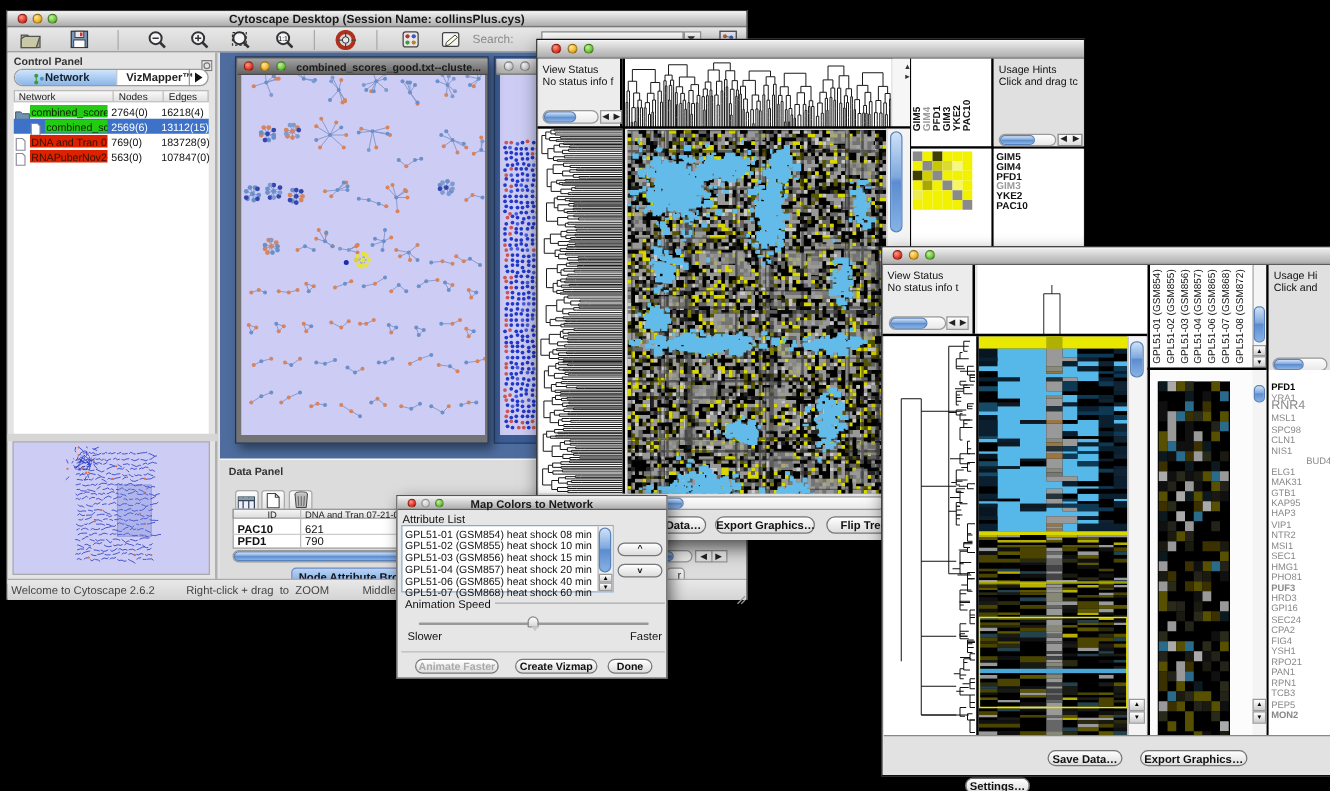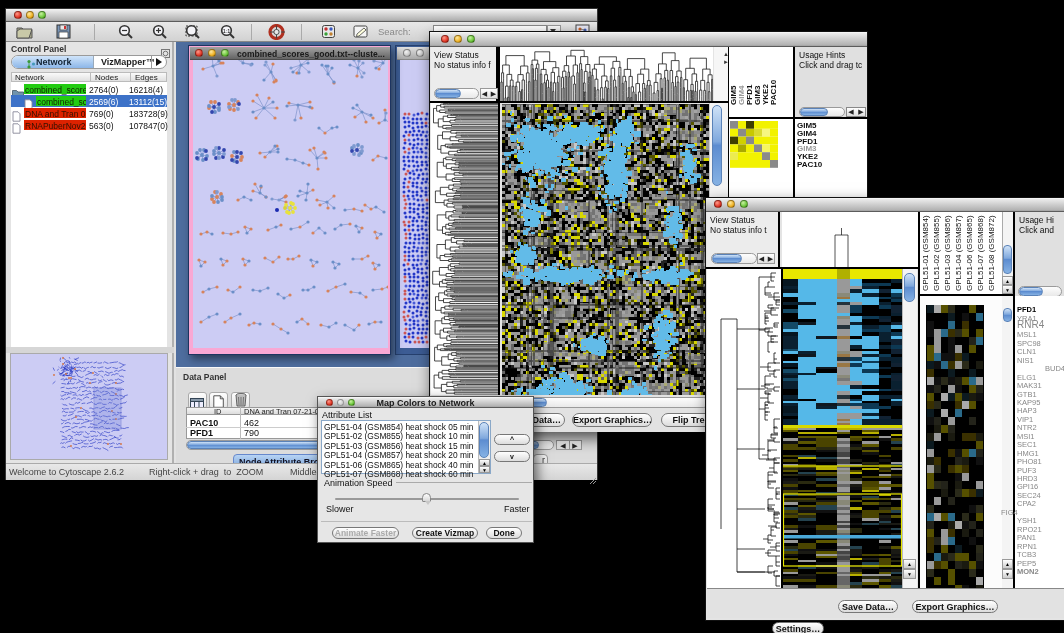--- a/index.html
+++ b/index.html
@@ -16,20 +16,21 @@
 .sarr{font-size:7px;color:#222;line-height:9px;text-align:center;}
 .abtn{background:linear-gradient(#ffffff,#efefef 45%,#dcdcdc);border:1px solid #777;border-radius:9px;
  font-weight:bold;color:#111;text-align:center;white-space:nowrap;}
 .vst{font-size:8.5px;color:#111;line-height:9.5px;padding:2px 0 0 3px;}
 </style></head><body>
 <div class="a" style="left:5px;top:8px;width:593px;height:472px;background:#e2e2e2;border:1px solid #333;box-shadow:2px 4px 10px rgba(0,0,0,.6);">
     <div class="a mactb" style="left:0;top:0;width:591px;height:13px;"></div>
     <div class="tl tlr" style="left:8px;top:2px;"></div>
     <div class="tl tly" style="left:20px;top:2px;"></div>
     <div class="tl tlg" style="left:32px;top:2px;"></div>
+    <div class="a ttxt" style="left:0;top:1px;width:591px;font-size:9.5px;">Cytoscape Desktop (Session Name: collinsPlus.cys)</div>
     <div class="a" style="left:0;top:13px;width:591px;height:20px;background:linear-gradient(#e8e8e8,#d2d2d2);border-bottom:1px solid #8a8a8a;"></div>
     <div class="a" style="left:10px;top:15px;"><svg width="17" height="15" viewBox="0 0 17 15" style="">
         <path d="M1 4 h5 l2 2 h8 v8 h-15 z" fill="#a8a88a" stroke="#555" stroke-width="1"></path>
         <path d="M1 7 l3-2 h12 l-3 9 h-12 z" fill="#c9c9a8" stroke="#555" stroke-width="1"></path>
       </svg></div>
     <div class="a" style="left:50px;top:15px;"><svg width="15" height="15" viewBox="0 0 15 15" style="">
         <rect x="1" y="1" width="13" height="13" fill="#7a96b8" stroke="#333"></rect>
         <rect x="4" y="1" width="7" height="5" fill="#e8e8e8" stroke="#333" stroke-width=".7"></rect>
         <rect x="3" y="8" width="9" height="6" fill="#fff" stroke="#333" stroke-width=".7"></rect>
         <rect x="8" y="2" width="2" height="3" fill="#c33"></rect>
@@ -573,21 +574,21 @@
             <circle cx="31" cy="242" r="1.5"></circle>
             <circle cx="34" cy="252" r="1.5"></circle>
             <circle cx="13" cy="257" r="1.5"></circle>
             <circle cx="18" cy="261" r="1.5"></circle>
             <circle cx="23" cy="260" r="1.5"></circle>
             <circle cx="10" cy="265" r="1.5"></circle>
             <circle cx="31" cy="277" r="1.5"></circle>
           </g>
         </svg></div>
     </div>
-    <div class="a" style="left:182px;top:36px;width:203px;height:310px;background:#f9a8d4;border:1px solid #1d3460;box-shadow:3px 4px 8px rgba(0,0,0,.45);">
+    <div class="a" style="left:182px;top:36px;width:203px;height:310px;background:#737373;border:1px solid #1d3460;box-shadow:3px 4px 8px rgba(0,0,0,.45);">
       <div class="a" style="left:1px;top:1px;width:200px;height:13px;background:linear-gradient(#a2a2a2,#646464);border-bottom:1px solid #4a4a4a;"></div>
       <div class="tl tlr" style="left:6px;top:3px;"></div>
       <div class="tl tly" style="left:19px;top:3px;"></div>
       <div class="tl tlg" style="left:32px;top:3px;"></div>
       <div class="a" style="left:48px;top:3px;font-size:8.5px;font-weight:bold;color:#1a1a1a;white-space:nowrap;">combined_scores_good.txt--cluste...</div>
       <div class="a" style="left:4px;top:14px;width:195px;height:288px;background:#ccccf4;"><svg width="195" height="288" viewBox="0 0 195 288" style="">
           <path d="M20 6L26 1M20 6L10 9M20 6L19 -4M20 6L28 3M20 6L30 3M20 6L24 16M50 3L58 5M50 3L41 -3M50 3L51 -5M50 3L59 4M50 3L44 -5M78 12L72 5M78 12L71 20M78 12L83 20M78 12L80 4M78 12L81 22M78 12L83 21M78 12L73 2M108 5L106 13M108 5L115 3M108 5L115 -1M108 5L104 13M108 5L105 -3M108 5L100 12M108 5L116 12M108 5L98 8M135 14L141 23M135 14L141 22M135 14L129 5M135 14L135 6M135 14L133 6M135 14L139 8M165 8L166 1M165 8L157 5M165 8L164 16M165 8L170 3M165 8L161 0M165 8L171 13M165 8L169 17M190 3L186 -7M190 3L196 -6M190 3L183 8M190 3L186 9M190 3L181 1M21 47L26 48M21 47L26 50M21 47L22 52M21 47L19 52M21 47L16 48M21 47L16 46M21 47L18 42M21 47L22 42M21 47L26 44M41 45L46 44M41 45L45 49M41 45L41 50M41 45L37 49M41 45L36 47M41 45L36 44M41 45L39 40M41 45L42 40M41 45L45 42M71 48L76 38M71 48L80 42M71 48L64 35M71 48L63 58M71 48L82 58M71 48L84 48M71 48L60 52M71 48L60 41M105 45L119 48M105 45L94 46M105 45L117 42M105 45L108 58M105 45L102 60M105 45L96 43M105 45L117 47M126 68L132 73M132 73L139 68M139 68L144 67M169 52L178 55M169 52L164 45M169 52L160 48M169 52L173 62M169 52L162 57M169 52L180 58M192 60L186 63M192 60L193 53M192 60L192 50M192 60L198 63M9 95L14 96M9 95L13 99M9 95L10 100M9 95L5 99M9 95L4 98M9 95L4 93M9 95L7 90M9 95L11 90M9 95L13 91M26 93L31 94M26 93L30 97M26 93L26 98M26 93L23 98M26 93L21 94M26 93L21 91M26 93L23 88M26 93L26 88M26 93L31 90M44 97L49 97M44 97L48 100M44 97L44 102M44 97L41 101M44 97L39 100M44 97L39 96M44 97L41 92M44 97L44 92M44 97L48 93M77 92L84 86M77 92L82 86M77 92L67 93M77 92L85 92M77 92L72 97M77 92L85 89M94 99L102 100M102 100L110 103M110 103L116 105M124 98L131 92M124 98L132 93M124 98L121 88M124 98L133 98M124 98L117 90M124 98L125 109M164 90L169 91M164 90L168 93M164 90L166 95M164 90L161 94M164 90L159 91M164 90L159 88M164 90L161 86M164 90L165 85M164 90L169 87M180 100L185 96M185 96L193 98M24 137L29 137M24 137L29 140M24 137L25 142M24 137L21 142M24 137L19 139M24 137L19 136M24 137L22 132M24 137L24 132M24 137L28 134M45 140L51 137M51 137L58 140M67 133L62 124M67 133L60 131M67 133L73 137M67 133L73 137M67 133L68 126M67 133L68 127M86 140L93 142M86 140L79 139M86 140L92 137M86 140L93 136M86 140L93 136M97 148L102 148M97 148L100 152M97 148L96 153M97 148L94 152M97 148L92 148M97 148L93 145M97 148L98 143M97 148L100 144M114 133L105 136M114 133L115 124M114 133L113 140M114 133L107 131M114 133L120 130M134 142L141 136M134 142L141 148M134 142L127 145M134 142L124 140M134 142L135 148M152 150L161 149M161 149L169 151M172 145L178 149M178 149L183 147M183 147L191 152M8 174L14 172M14 172L19 174M30 173L38 174M38 174L45 172M52 167L58 169M58 169L54 173M52 167L54 173M75 170L83 167M83 167L88 165M98 169L107 167M107 167L115 162M120 173L126 168M126 168L132 173M142 169L148 165M148 165L157 164M163 166L169 168M169 168L166 172M163 166L166 172M182 172L188 174M188 174L184 178M182 172L184 178M6 200L12 202M12 202L8 206M6 200L8 206M28 199L34 201M34 201L30 205M28 199L30 205M50 199L56 201M56 201L52 205M50 199L52 205M72 198L80 202M80 202L86 197M95 199L100 199M100 199L106 196M118 200L124 202M124 202L120 206M118 200L120 206M140 202L146 204M146 204L142 208M140 202L142 208M160 199L169 199M169 199L175 196M180 203L186 205M186 205L182 209M180 203L182 209M10 232L16 229M16 229L24 227M35 230L40 232M40 232L47 227M60 230L67 231M67 231L75 228M85 234L91 238M91 238L97 235M110 230L115 230M115 230L121 227M135 231L143 227M143 227L152 224M158 232L167 233M167 233L173 237M180 230L189 229M189 229L195 227M8 262L16 257M16 257L24 254M32 262L38 258M38 258L47 254M56 265L61 263M61 263L67 264M80 264L88 269M88 269L95 273M104 262L109 259M109 259L115 264M128 265L136 267M136 267L143 263M152 265L161 270M161 270L166 265M176 264L182 262M182 262L188 262" stroke="#8093cc" stroke-width="0.7" fill="none"></path>
           <g fill="#d7835c">
             <circle cx="10" cy="9" r="1.6"></circle>
             <circle cx="19" cy="-4" r="1.6"></circle>
@@ -946,21 +947,21 @@
           <ellipse cx="6" cy="2.2" rx="5" ry="1.8" fill="#ccc" stroke="#444" stroke-width=".8"></ellipse>
           <path d="M1 2.2 L2 13 h8 L11 2.2" fill="#bbb" stroke="#444" stroke-width=".8"></path>
           <path d="M3.5 4 l.5 8 M6 4 v8 M8.5 4 l-.5 8" stroke="#555" stroke-width=".7"></path>
         </svg></div>
       <div class="a" style="left:10px;top:39px;width:280px;height:32px;background:#fff;border:1px solid #999;"></div>
       <div class="a" style="left:10px;top:39px;width:280px;height:8px;background:linear-gradient(#f4f4f4,#ddd);border:1px solid #999;"></div>
       <div class="a" style="left:38px;top:39px;font-size:7.5px;color:#222;">ID</div>
       <div class="a" style="left:64px;top:39px;width:1px;height:32px;background:#bbb;"></div>
       <div class="a" style="left:68px;top:39px;font-size:7.5px;color:#222;">DNA and Tran 07-21-06…</div>
       <div class="a" style="left:14px;top:50px;font-size:9px;font-weight:bold;color:#111;">PAC10</div>
-      <div class="a" style="left:68px;top:50px;font-size:9px;color:#111;">462</div>
+      <div class="a" style="left:68px;top:50px;font-size:9px;color:#111;">621</div>
       <div class="a" style="left:10px;top:59px;width:280px;height:1px;background:#ccc;"></div>
       <div class="a" style="left:14px;top:60px;font-size:9px;font-weight:bold;color:#111;">PFD1</div>
       <div class="a" style="left:68px;top:60px;font-size:9px;color:#111;">790</div>
       <div class="a pillwrap" style="left:10px;top:72px;width:368px;height:10px;"></div>
       <div class="a pill" style="left:11px;top:73px;width:352px;height:8px;"></div>
       <div class="a" style="left:380px;top:72px;width:26px;height:10px;background:linear-gradient(#fff,#ddd);border:1px solid #999;"></div>
       <div class="a sarr" style="left:381px;top:73px;width:12px;">◀</div>
       <div class="a sarr" style="left:393px;top:73px;width:12px;">▶</div>
       <div class="a" style="left:393px;top:72px;width:1px;height:10px;background:#999;"></div>
       <div class="a" style="left:57px;top:86px;width:132px;height:14px;background:linear-gradient(#b8d4f4,#7fa8dd);border:1px solid #68c;border-radius:4px;"></div>
@@ -1198,47 +1199,47 @@
     <div class="a" style="left:311px;top:183.1px;font-size:7.5px;font-weight:normal;color:#888;">MAK31</div>
     <div class="a" style="left:311px;top:191.5px;font-size:7.5px;font-weight:normal;color:#888;">GTB1</div>
     <div class="a" style="left:311px;top:199.9px;font-size:7.5px;font-weight:normal;color:#888;">KAP95</div>
     <div class="a" style="left:311px;top:208.4px;font-size:7.5px;font-weight:normal;color:#888;">HAP3</div>
     <div class="a" style="left:311px;top:216.8px;font-size:7.5px;font-weight:normal;color:#888;">VIP1</div>
     <div class="a" style="left:311px;top:225.3px;font-size:7.5px;font-weight:normal;color:#888;">NTR2</div>
     <div class="a" style="left:311px;top:233.8px;font-size:7.5px;font-weight:normal;color:#888;">MSI1</div>
     <div class="a" style="left:311px;top:242.2px;font-size:7.5px;font-weight:normal;color:#888;">SEC1</div>
     <div class="a" style="left:311px;top:250.6px;font-size:7.5px;font-weight:normal;color:#888;">HMG1</div>
     <div class="a" style="left:311px;top:259.1px;font-size:7.5px;font-weight:normal;color:#888;">PHO81</div>
-    <div class="a" style="left:311px;top:267.5px;font-size:7.5px;font-weight:normal;color:#888;">PUF3</div>
+    <div class="a" style="left:311px;top:267.5px;font-size:7.5px;font-weight:bold;color:#888;">PUF3</div>
     <div class="a" style="left:311px;top:276.0px;font-size:7.5px;font-weight:normal;color:#888;">HRD3</div>
     <div class="a" style="left:311px;top:284.4px;font-size:7.5px;font-weight:normal;color:#888;">GPI16</div>
     <div class="a" style="left:311px;top:292.9px;font-size:7.5px;font-weight:normal;color:#888;">SEC24</div>
     <div class="a" style="left:311px;top:301.4px;font-size:7.5px;font-weight:normal;color:#888;">CPA2</div>
-    <div class="a" style="left:295px;top:309.8px;font-size:7.5px;font-weight:normal;color:#888;">FIG4</div>
+    <div class="a" style="left:311px;top:309.8px;font-size:7.5px;font-weight:normal;color:#888;">FIG4</div>
     <div class="a" style="left:311px;top:318.2px;font-size:7.5px;font-weight:normal;color:#888;">YSH1</div>
     <div class="a" style="left:311px;top:326.7px;font-size:7.5px;font-weight:normal;color:#888;">RPO21</div>
     <div class="a" style="left:311px;top:335.1px;font-size:7.5px;font-weight:normal;color:#888;">PAN1</div>
     <div class="a" style="left:311px;top:343.6px;font-size:7.5px;font-weight:normal;color:#888;">RPN1</div>
     <div class="a" style="left:311px;top:352.0px;font-size:7.5px;font-weight:normal;color:#888;">TCB3</div>
     <div class="a" style="left:311px;top:360.5px;font-size:7.5px;font-weight:normal;color:#888;">PEP5</div>
     <div class="a" style="left:311px;top:368.9px;font-size:7.5px;font-weight:bold;color:#888;">MON2</div>
     <div class="a" style="left:1px;top:390px;width:382px;height:30px;background:#e2e2e2;border-top:1px solid #888;"></div>
     <div class="a abtn" style="left:66px;top:424px;width:52px;height:13px;font-size:9px;line-height:12px;">Settings…</div>
     <div class="a abtn" style="left:132px;top:402px;width:60px;height:13px;font-size:9px;line-height:12px;">Save Data…</div>
     <div class="a abtn" style="left:206px;top:402px;width:86px;height:13px;font-size:9px;line-height:12px;">Export Graphics…</div>
   </div>
 <div class="a" style="left:317px;top:396px;width:217px;height:147px;background:#e6e6e6;border:1px solid #555;box-shadow:3px 5px 12px rgba(0,0,0,.6);">
     <div class="a mactb" style="left:0;top:0;width:215px;height:11px;"></div>
     <div class="a" style="left:8px;top:2px;width:7px;height:7px;border-radius:50%;background:radial-gradient(circle at 35% 30%,#ff9a8a,#e33a2a 60%,#a01505);border:.5px solid rgba(0,0,0,.3);"></div>
     <div class="a" style="left:19px;top:2px;width:7px;height:7px;border-radius:50%;background:radial-gradient(circle at 35% 30%,#f0f0f0,#c0c0c0);border:.5px solid rgba(0,0,0,.3);"></div>
     <div class="a" style="left:30px;top:2px;width:7px;height:7px;border-radius:50%;background:radial-gradient(circle at 35% 30%,#c8f0a0,#6fc93f 60%,#3d8a10);border:.5px solid rgba(0,0,0,.3);"></div>
     <div class="a ttxt" style="left:0;top:1px;width:215px;font-size:9px;">Map Colors to Network</div>
     <div class="a" style="left:4px;top:13px;font-size:9px;color:#111;">Attribute List</div>
     <div class="a" style="left:3px;top:23px;width:170px;height:54px;background:#fff;border:1px solid #8aa8c8;"></div>
-    <div class="a" style="left:6px;top:25.0px;font-size:8.4px;color:#111;white-space:nowrap;">GPL51-04 (GSM854) heat shock 05 min</div>
+    <div class="a" style="left:6px;top:25.0px;font-size:8.4px;color:#111;white-space:nowrap;">GPL51-01 (GSM854) heat shock 08 min</div>
     <div class="a" style="left:6px;top:34.4px;font-size:8.4px;color:#111;white-space:nowrap;">GPL51-02 (GSM855) heat shock 10 min</div>
     <div class="a" style="left:6px;top:43.8px;font-size:8.4px;color:#111;white-space:nowrap;">GPL51-03 (GSM856) heat shock 15 min</div>
     <div class="a" style="left:6px;top:53.2px;font-size:8.4px;color:#111;white-space:nowrap;">GPL51-04 (GSM857) heat shock 20 min</div>
     <div class="a" style="left:6px;top:62.6px;font-size:8.4px;color:#111;white-space:nowrap;">GPL51-06 (GSM865) heat shock 40 min</div>
     <div class="a" style="left:6px;top:72.0px;font-size:8.4px;color:#111;white-space:nowrap;">GPL51-07 (GSM868) heat shock 60 min</div>
     <div class="a" style="left:160px;top:24px;width:12px;height:52px;background:#eee;border-left:1px solid #bbb;"></div>
     <div class="a pill" style="left:161px;top:25px;width:10px;height:36px;border-radius:5px;"></div>
     <div class="a" style="left:161px;top:62px;width:11px;height:7px;background:linear-gradient(#fff,#ccc);border:.5px solid #999;font-size:5px;text-align:center;line-height:6px;">▲</div>
     <div class="a" style="left:161px;top:69px;width:11px;height:7px;background:linear-gradient(#fff,#ccc);border:.5px solid #999;font-size:5px;text-align:center;line-height:6px;">▼</div>
     <div class="a abtn" style="left:176px;top:37px;width:36px;height:11px;font-size:7px;line-height:10px;border-radius:6px;">^</div>

